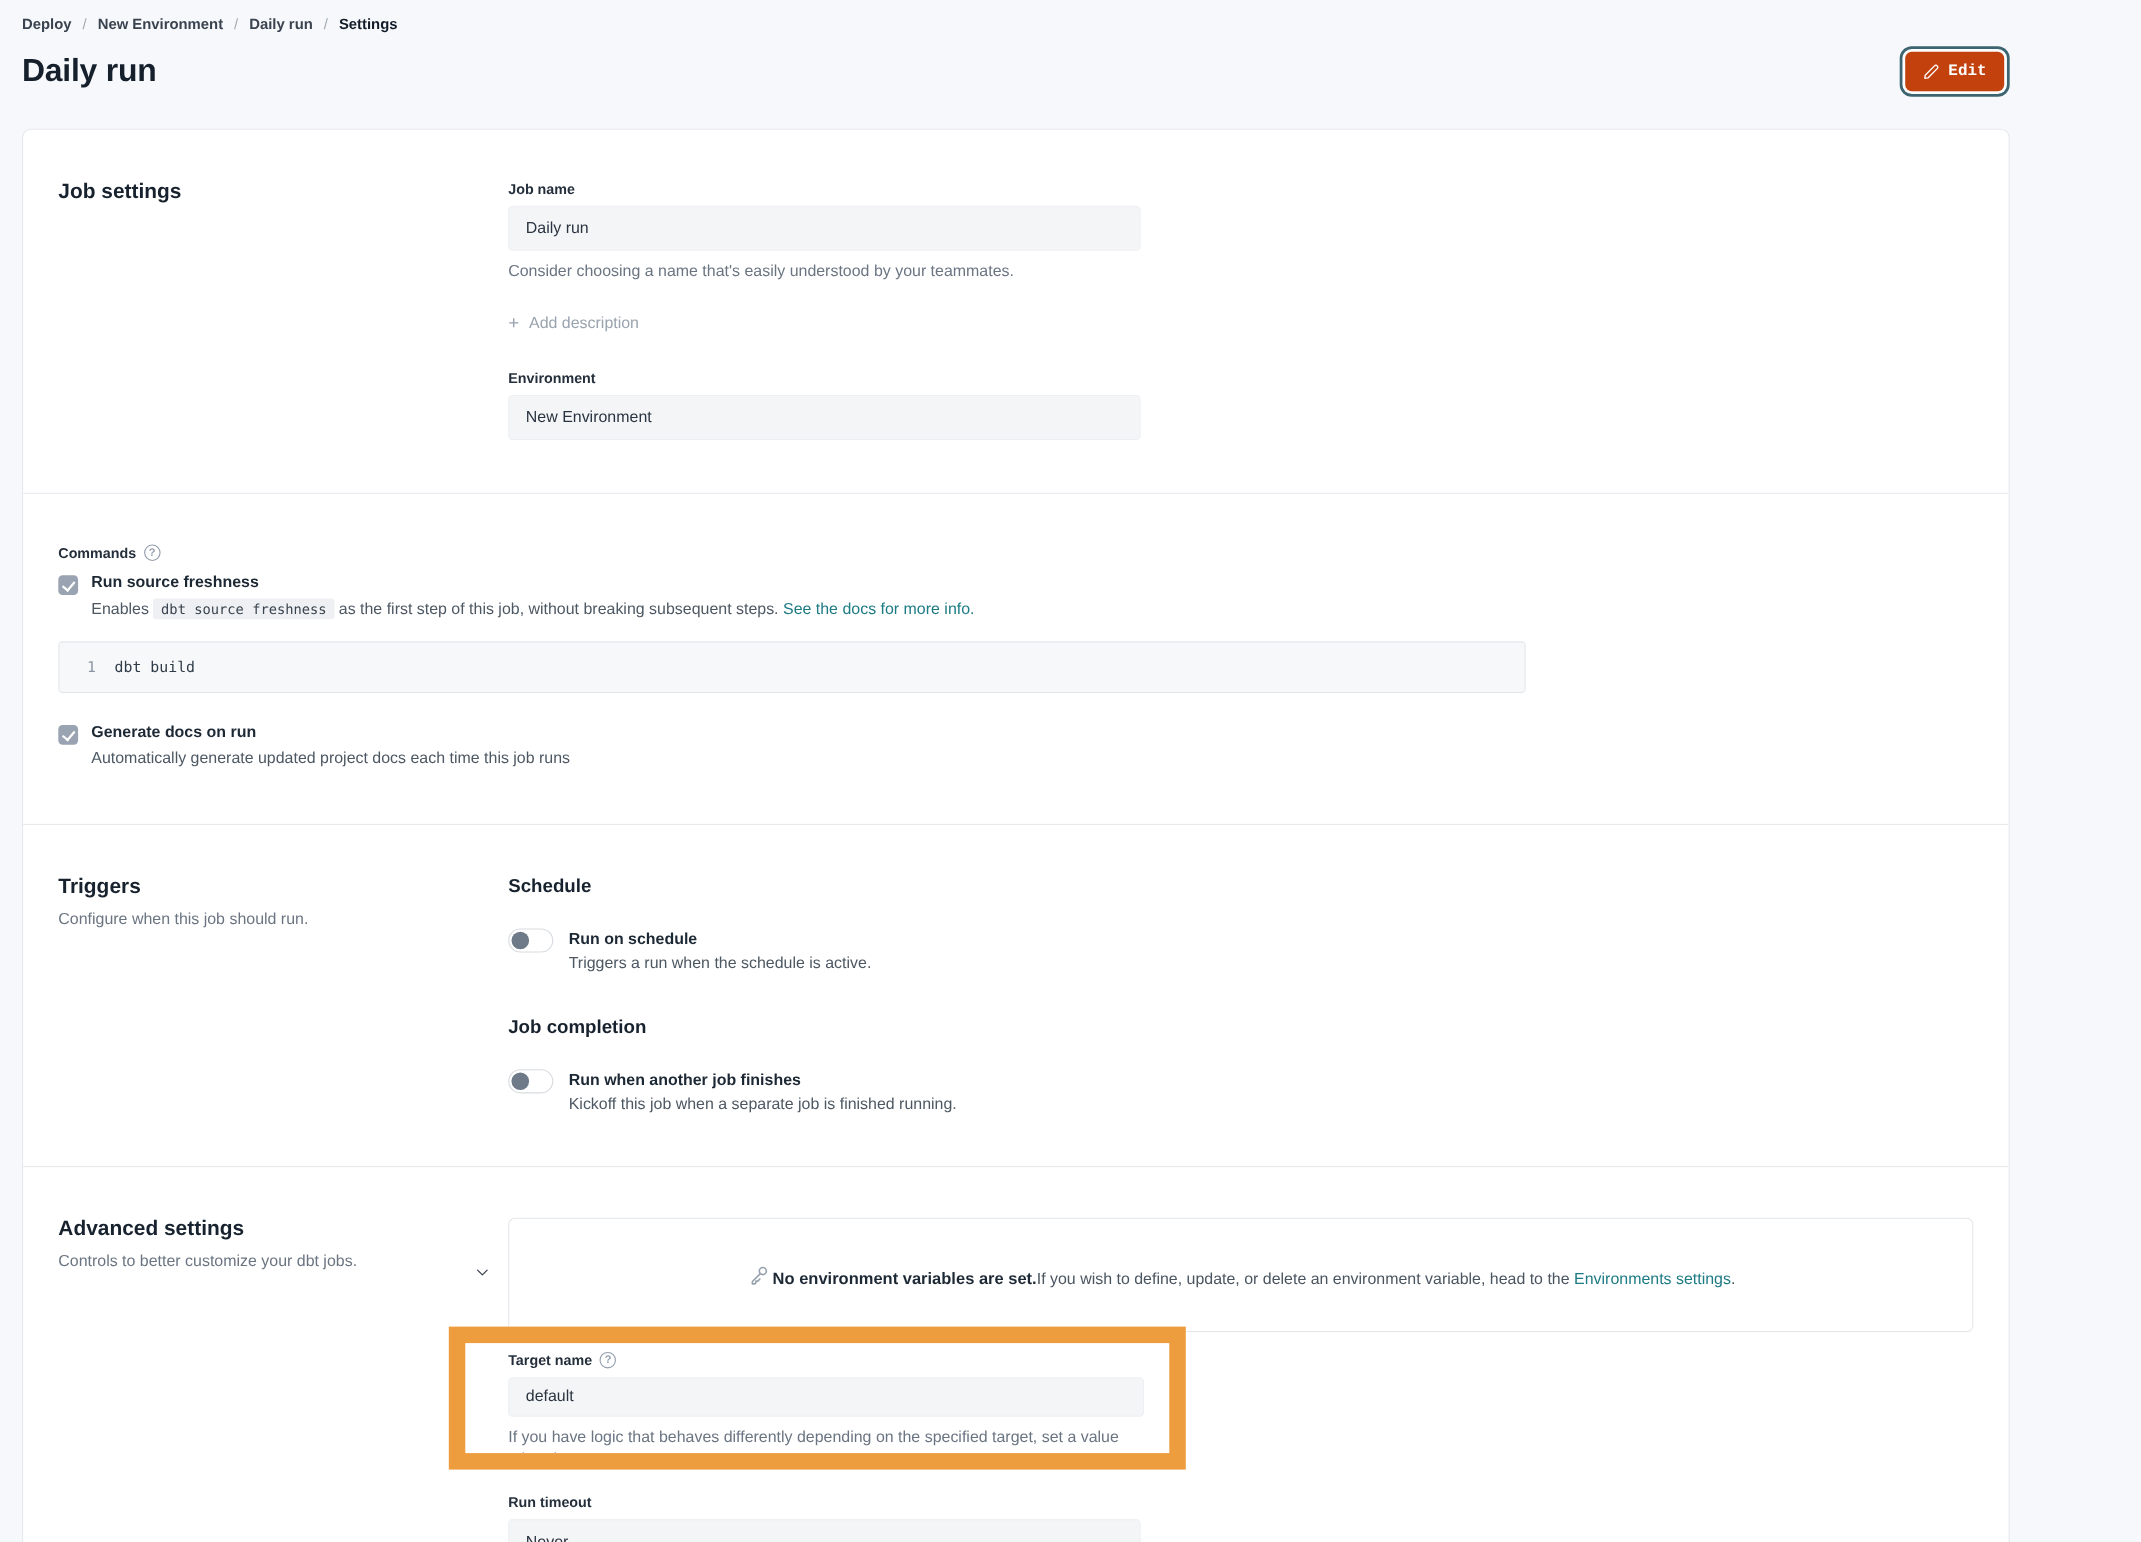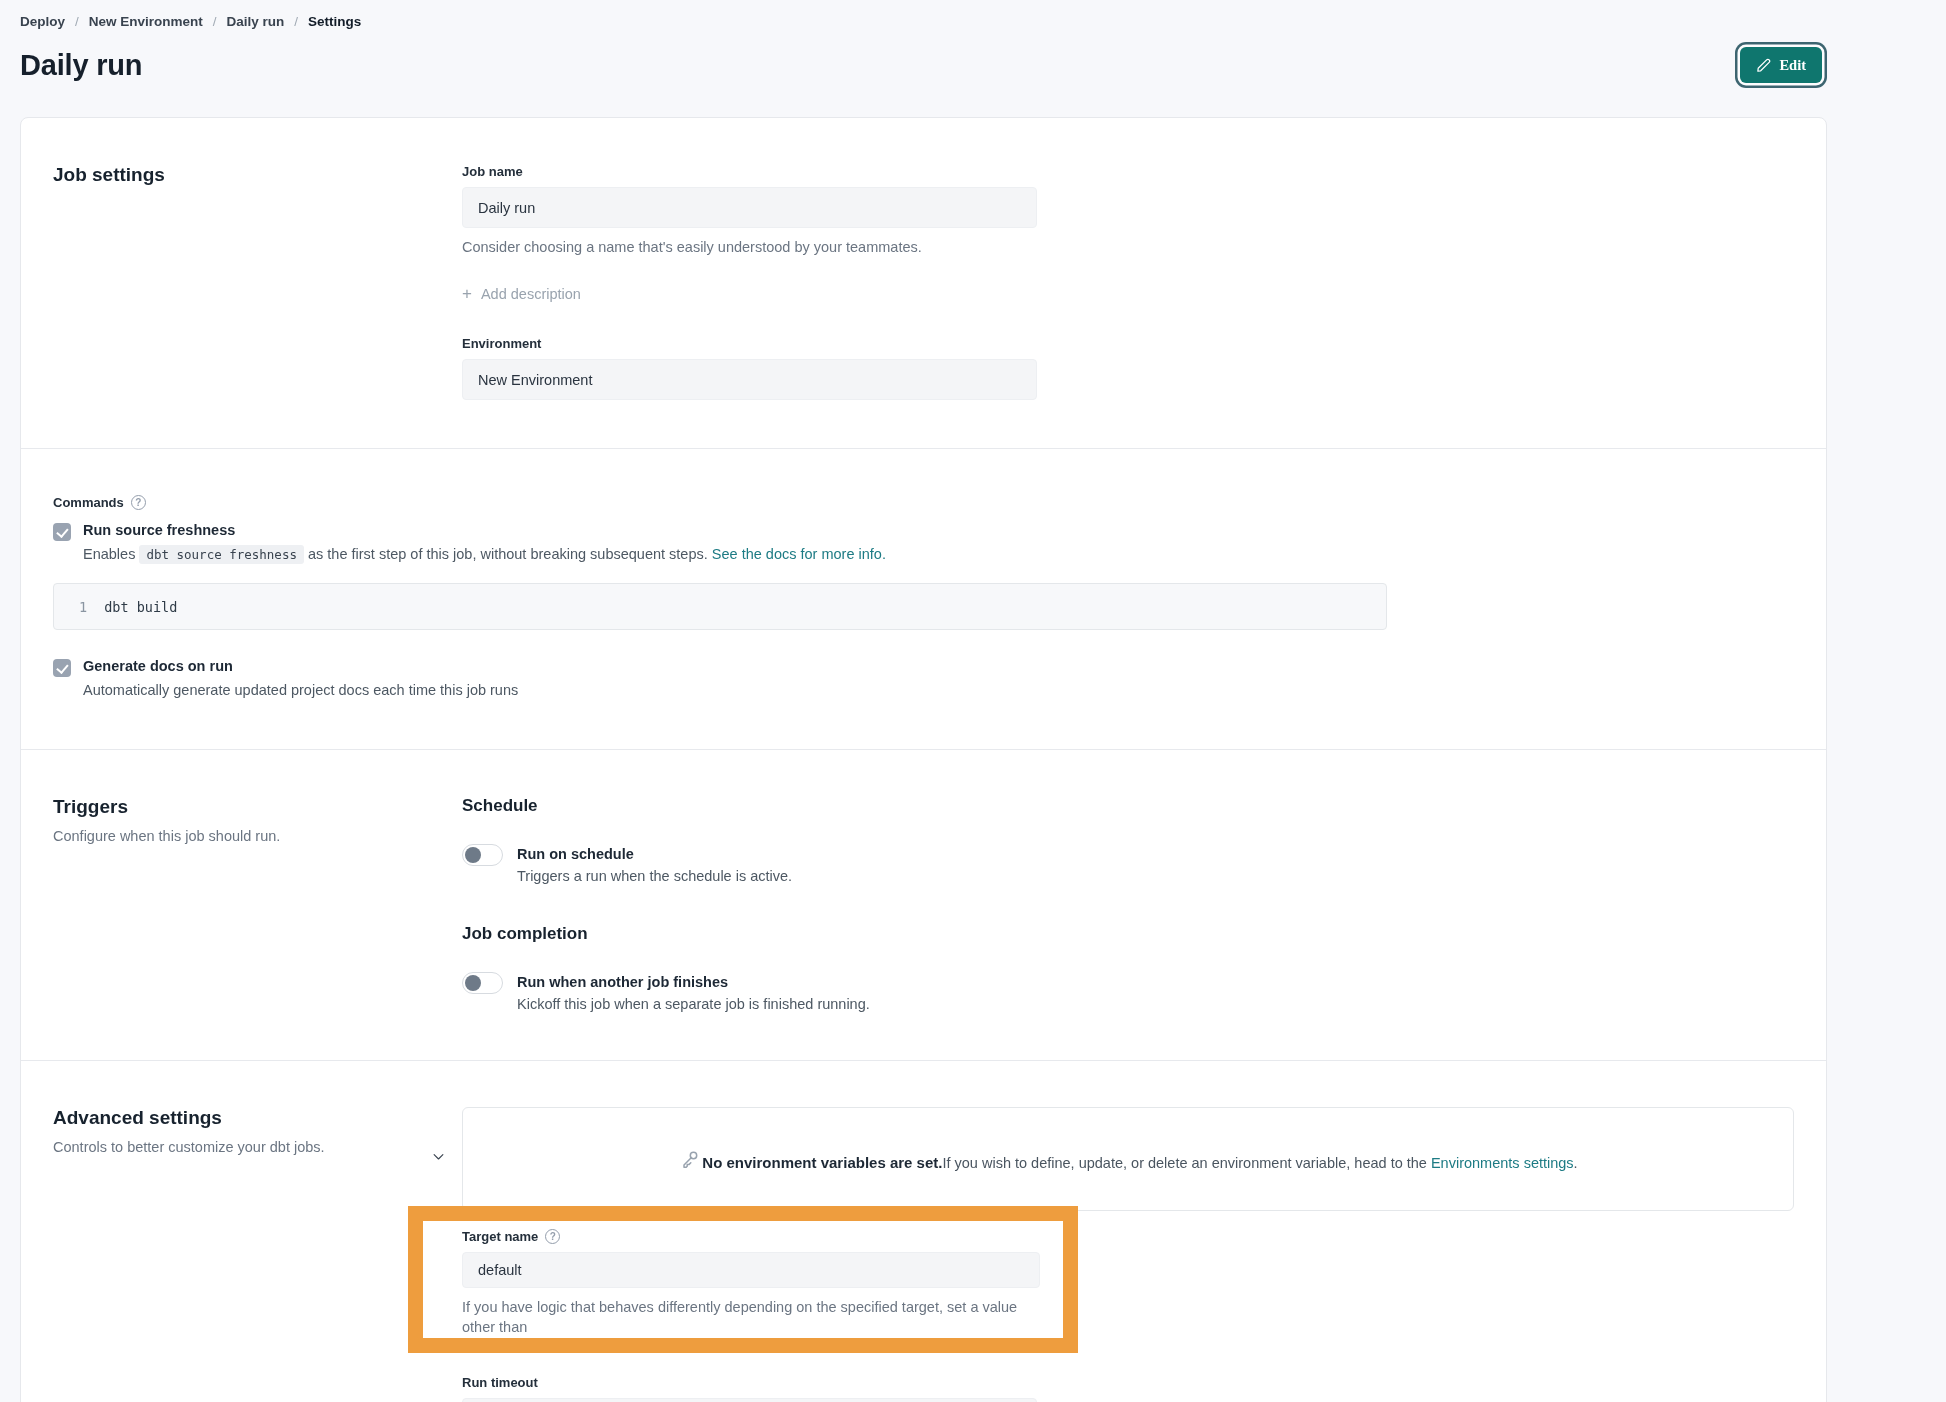--- a/index.html
+++ b/index.html
@@ -15,24 +15,24 @@
   
   .breadcrumb { display:flex; align-items:center; gap:10px; padding-top:14px; font-size:13.5px; font-weight:600; color:#39434f; }
   .breadcrumb .sep { color:#a2abb5; font-weight:400; }
   .breadcrumb .current { color:#121c28; font-weight:700; }
   .crumb { cursor:pointer; }
 
   
   .header-row { display:flex; justify-content:space-between; align-items:center; margin-top:14px; height:44px; }
   .page-title { font-size:29px; font-weight:700; color:#16202c; letter-spacing:-0.2px; }
   .edit-btn {
-    background:#0f766e; color:#fff; border:none; border-radius:6px;
+    background:#c2410c; color:#fff; border:none; border-radius:6px;
     height:36px; padding:0 16px; font-size:14.5px; font-weight:600;
     display:flex; align-items:center; gap:8px; cursor:pointer;
-    font-family:Liberation Serif, serif;
+    font-family:Liberation Mono, monospace;
     box-shadow:0 0 0 2.5px #fdfdfe, 0 0 0 5px #3d6570;
     margin-right:5px;
   }
 
   
   .card { margin-top:30px; background:#fff; border:1px solid #e6e8ec; border-radius:8px; height:1400px; overflow:hidden; }
   .section { display:flex; padding:46px 32px 48px 32px; border-bottom:1px solid #e7e9ed; }
   .section:last-child { border-bottom:none; }
   .section-left { width:409px; flex-shrink:0; }
   .section-right { flex:1; max-width:1334px; }
@@ -94,21 +94,21 @@
   .chevron { margin-top:42px; cursor:pointer; display:inline-flex; }
   .env-panel {
     border:1px solid #e4e7ea; border-radius:6px; height:104px; width:100%;
     display:flex; flex-direction:row; align-items:center; justify-content:center; text-align:center;
     background:#fff;
   }
   .env-title { font-size:15px; font-weight:700; color:#1d2835; margin-top:7px; }
   .env-msg { font-size:14.5px; color:#4a5560; margin-top:7px; }
 
   .highlight-box {
-    width:670px; height:147px; margin-left:-54px; margin-top:-5px;
+    width:670px; height:130px; margin-left:-54px; margin-top:-5px;
     border:15px solid #ee9d3e; background:#fff; overflow:hidden; position:relative;
   }
   .highlight-inner { padding:8px 23px 0 39px; }
   .highlight-inner .text-input { width:100%; height:36px; }
   .hb-help { margin-top:9px; font-size:14.5px; color:#6b7582; line-height:20px; }
 
   .run-timeout { margin-top:22px; }
 </style>
 </head>
 <body>

